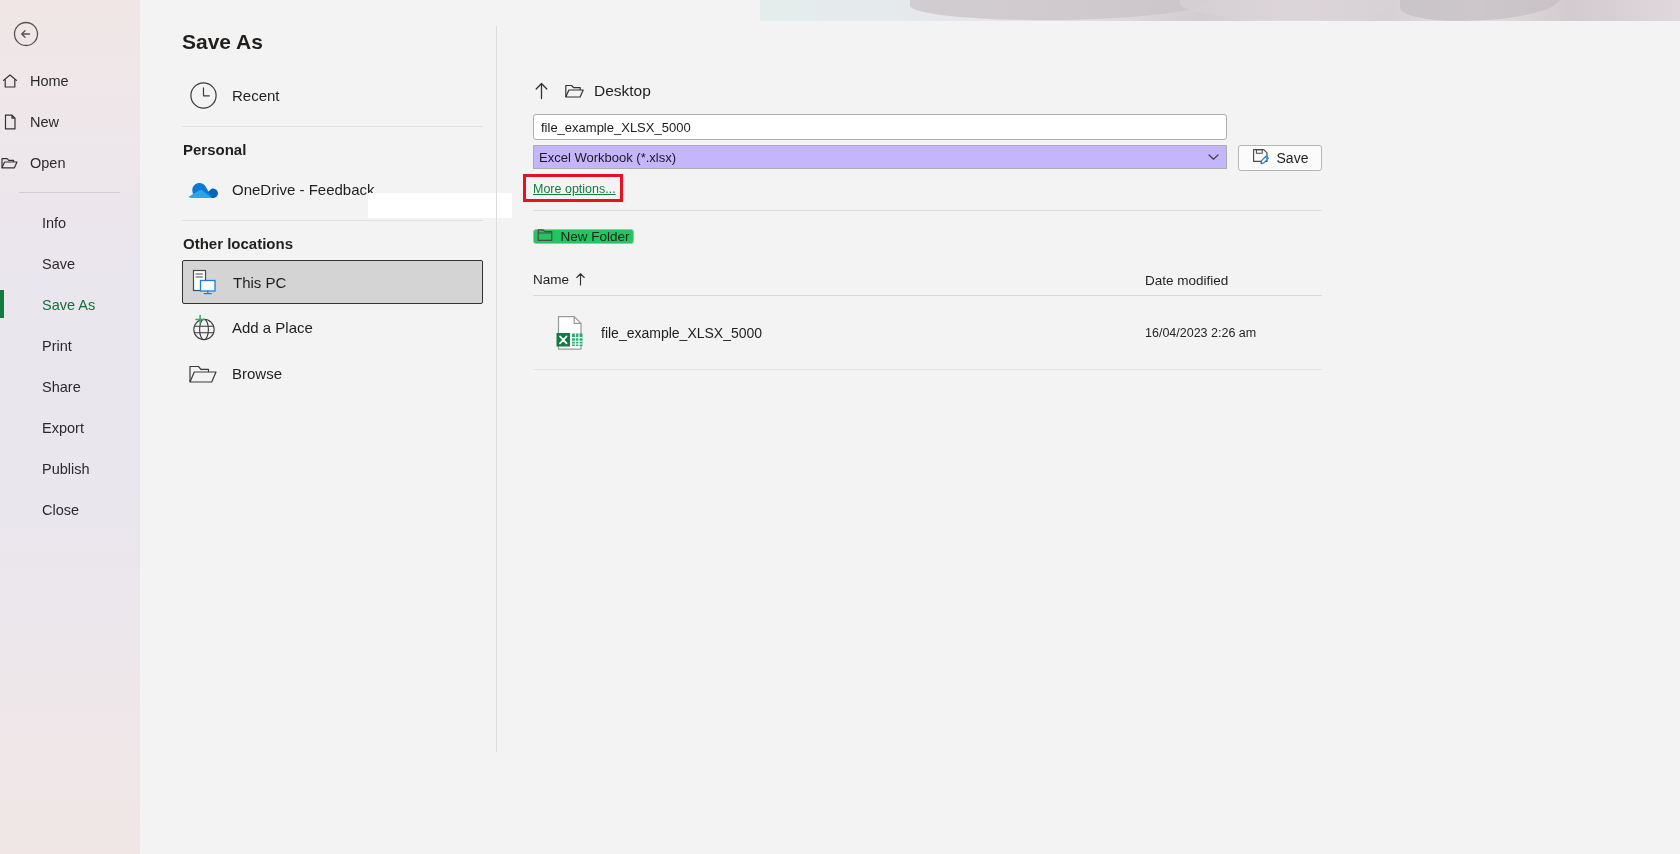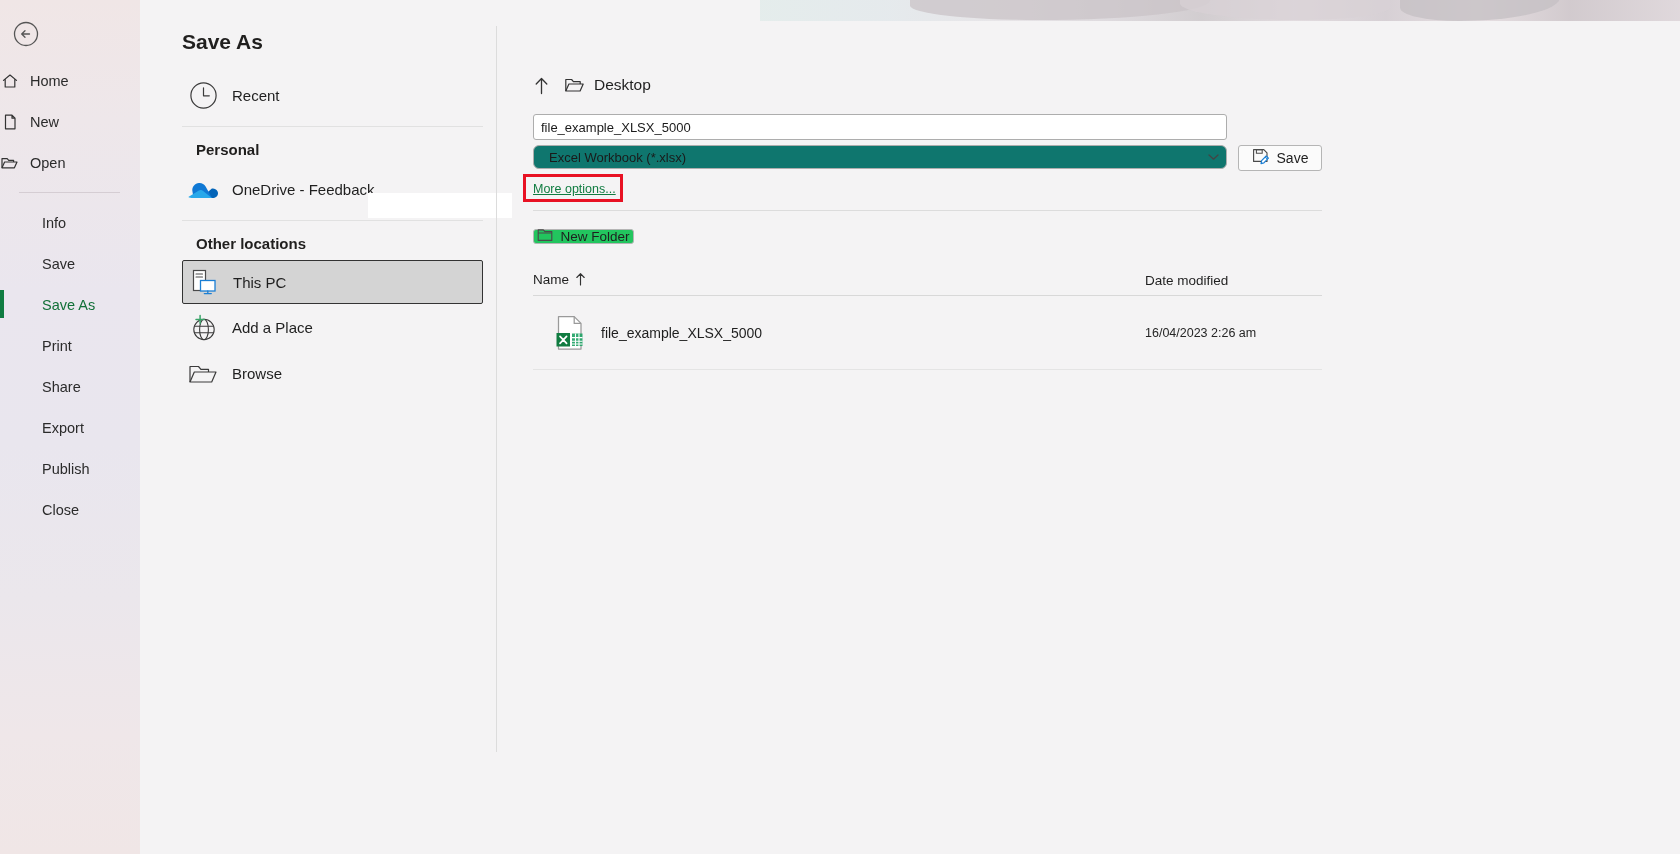--- a/index.html
+++ b/index.html
@@ -119,21 +119,21 @@
   }
   .place .pico {
     width: 34px; height: 34px; flex:0 0 34px;
     margin-right: 12px;
     display:flex; align-items:center; justify-content:center;
   }
   .recent-wrap { margin-top: 18px; }
   .mid-sep { height:1px; background:#e1e1e1; margin: 8px 14px 0 0; }
   .grp-title {
     font-size: 15px; font-weight: bold; color: #201f1e;
-    margin: 14px 0 8px 14px;
+    margin: 14px 0 8px 1px;
   }
   .place.selected {
     background: #d4d4d4;
     border: 1.5px solid #333;
     border-radius: 2px;
     margin-left: 0px;
     margin-right: 14px;
     height: 44px;
     padding-left: 4px;
   }
@@ -144,21 +144,21 @@
 
   
   .rightpanel {
     position: relative;
     flex: 1 1 auto;
     height: 854px;
     padding-left: 36px;
     padding-top: 0;
   }
   .pathrow {
-    display:flex; align-items:flex-start;
+    display:flex; align-items:flex-end;
     margin-top: 76px;
     height: 24px;
     font-size: 15.5px; color: #1f1f1f;
   }
   .uparrow { margin-right: 14px; display:flex; }
   .foldericon { margin-right: 9px; display:flex; }
 
   .fname-input {
     display:block;
     width: 694px; height: 26px;
@@ -170,24 +170,24 @@
     font-size: 13px;
     color: #1a1a1a;
     padding: 0 7px;
     outline: none;
   }
   .fmtrow { display:flex; align-items:flex-start; margin-top: 5px; }
   .fmt-select {
     position: relative;
     width: 694px; height: 24px;
     border: 1px solid #adadad;
-    border-radius: 6px;
-    background: #0f766e;
+    border-radius: 0;
+    background: #c4b5fd;
     font-size: 13px; color: #1a1a1a;
-    padding: 3px 15px;
+    padding: 3px 5px;
     display:flex; align-items:center;
     cursor: default;
   }
   .fmt-chev {
     position:absolute; right: 7px; top: 50%;
     transform: translateY(-50%);
     display:flex;
   }
   .save-btn {
     margin-left: 11px;

